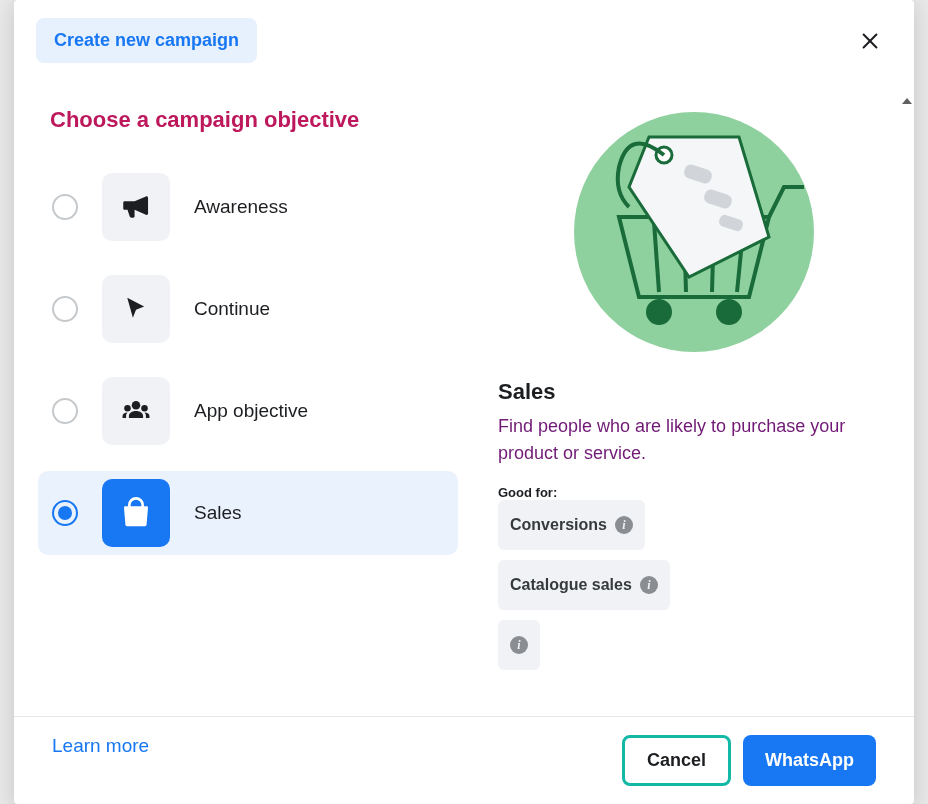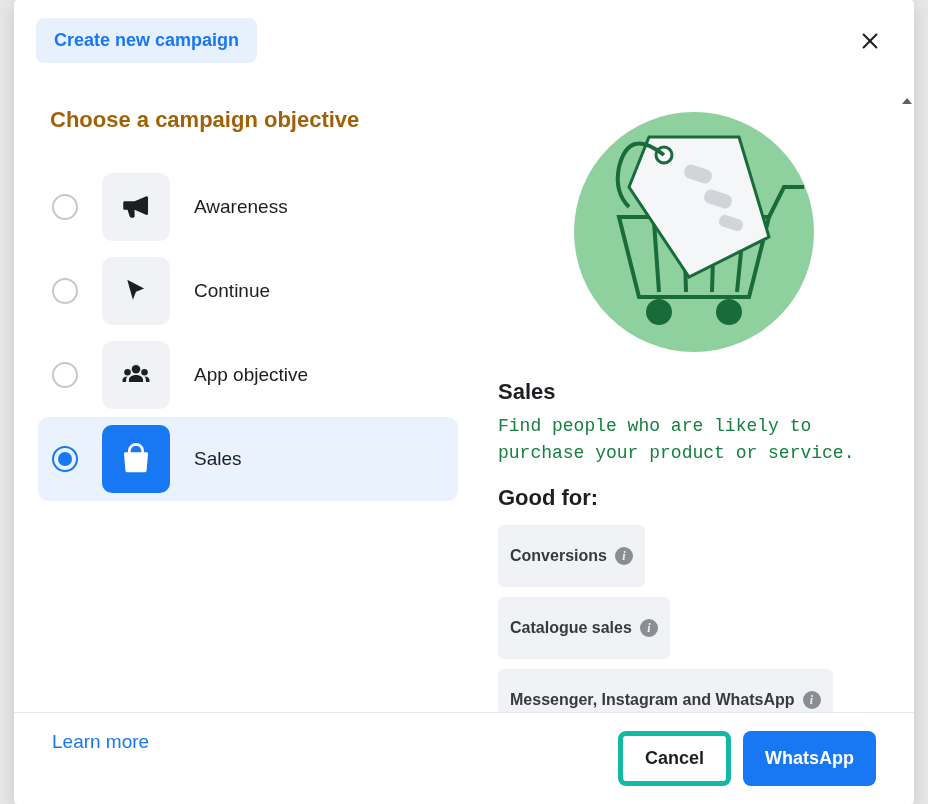--- a/index.html
+++ b/index.html
@@ -51,30 +51,31 @@
     flex: 1;
     overflow: hidden;
     position: relative;
     padding: 30px 24px 0 24px;
     display: flex;
     gap: 40px;
   }
   .section-title {
     font-size: 22px;
     font-weight: 700;
-    color: #a16207;
+    color: #be185d;
     margin-bottom: 32px;
     margin-left: 12px;
   }
   .left-col {
     flex: 0 0 420px;
   }
   .obj-list {
     display: flex;
     flex-direction: column;
+    gap: 18px;
   }
   .obj-item {
     display: flex;
     align-items: center;
     gap: 24px;
     padding: 8px 14px;
     border-radius: 10px;
     cursor: pointer;
   }
   .obj-item.selected {
@@ -132,35 +133,33 @@
     margin: 0 auto 22px auto;
   }
   .detail-title {
     font-size: 22px;
     font-weight: 700;
     color: #1c1e21;
     margin-bottom: 8px;
   }
   .detail-desc {
     font-size: 18px;
-    color: #15803d;
+    color: #701a75;
     line-height: 1.5;
     margin-bottom: 18px;
-    font-family: Liberation Mono, monospace;
   }
   .good-for {
-    font-size: 22px;
-    font-weight: 700;
-    color: #1c1e21;
-    margin-bottom: 14px;
+    font-size: 13px;
+    font-weight: 700;
+    color: #1c1e21;
   }
   .tags { display: flex; flex-direction: column; gap: 10px; align-items: flex-start; }
   .tag {
     background: #f0f2f5;
-    padding: 22px 12px;
+    padding: 16px 12px;
     border-radius: 6px;
     font-size: 16px;
     font-weight: 600;
     color: #373a3d;
     display: inline-flex;
     align-items: center;
     gap: 8px;
   }
   .info-dot {
     width: 18px;
@@ -195,21 +194,21 @@
   .btn {
     padding: 12px 22px;
     border-radius: 8px;
     font-size: 18px;
     font-weight: 600;
     cursor: pointer;
     border: none;
   }
   .btn-secondary {
     background: #fff;
-    border: 5px solid #14b8a6;
+    border: 3px solid #14b8a6;
     color: #1c1e21;
     margin-left: 20px;
   }
   .btn-primary {
     background: #1877f2;
     color: #fff;
   }
   .scroll-indicator {
     position: absolute;
     right: 0;
@@ -328,21 +327,20 @@
       <div class="tags">
         <div class="tag">
           <span>Conversions</span>
           <span class="info-dot">i</span>
         </div>
         <div class="tag">
           <span>Catalogue sales</span>
           <span class="info-dot">i</span>
         </div>
         <div class="tag">
-          <span>Messenger, Instagram and WhatsApp</span>
           <span class="info-dot">i</span>
         </div>
       </div>
     </div>
 
   </div>
 
   <div class="footer">
     <div class="learn-more">Learn more</div>
     <div class="footer-buttons">

